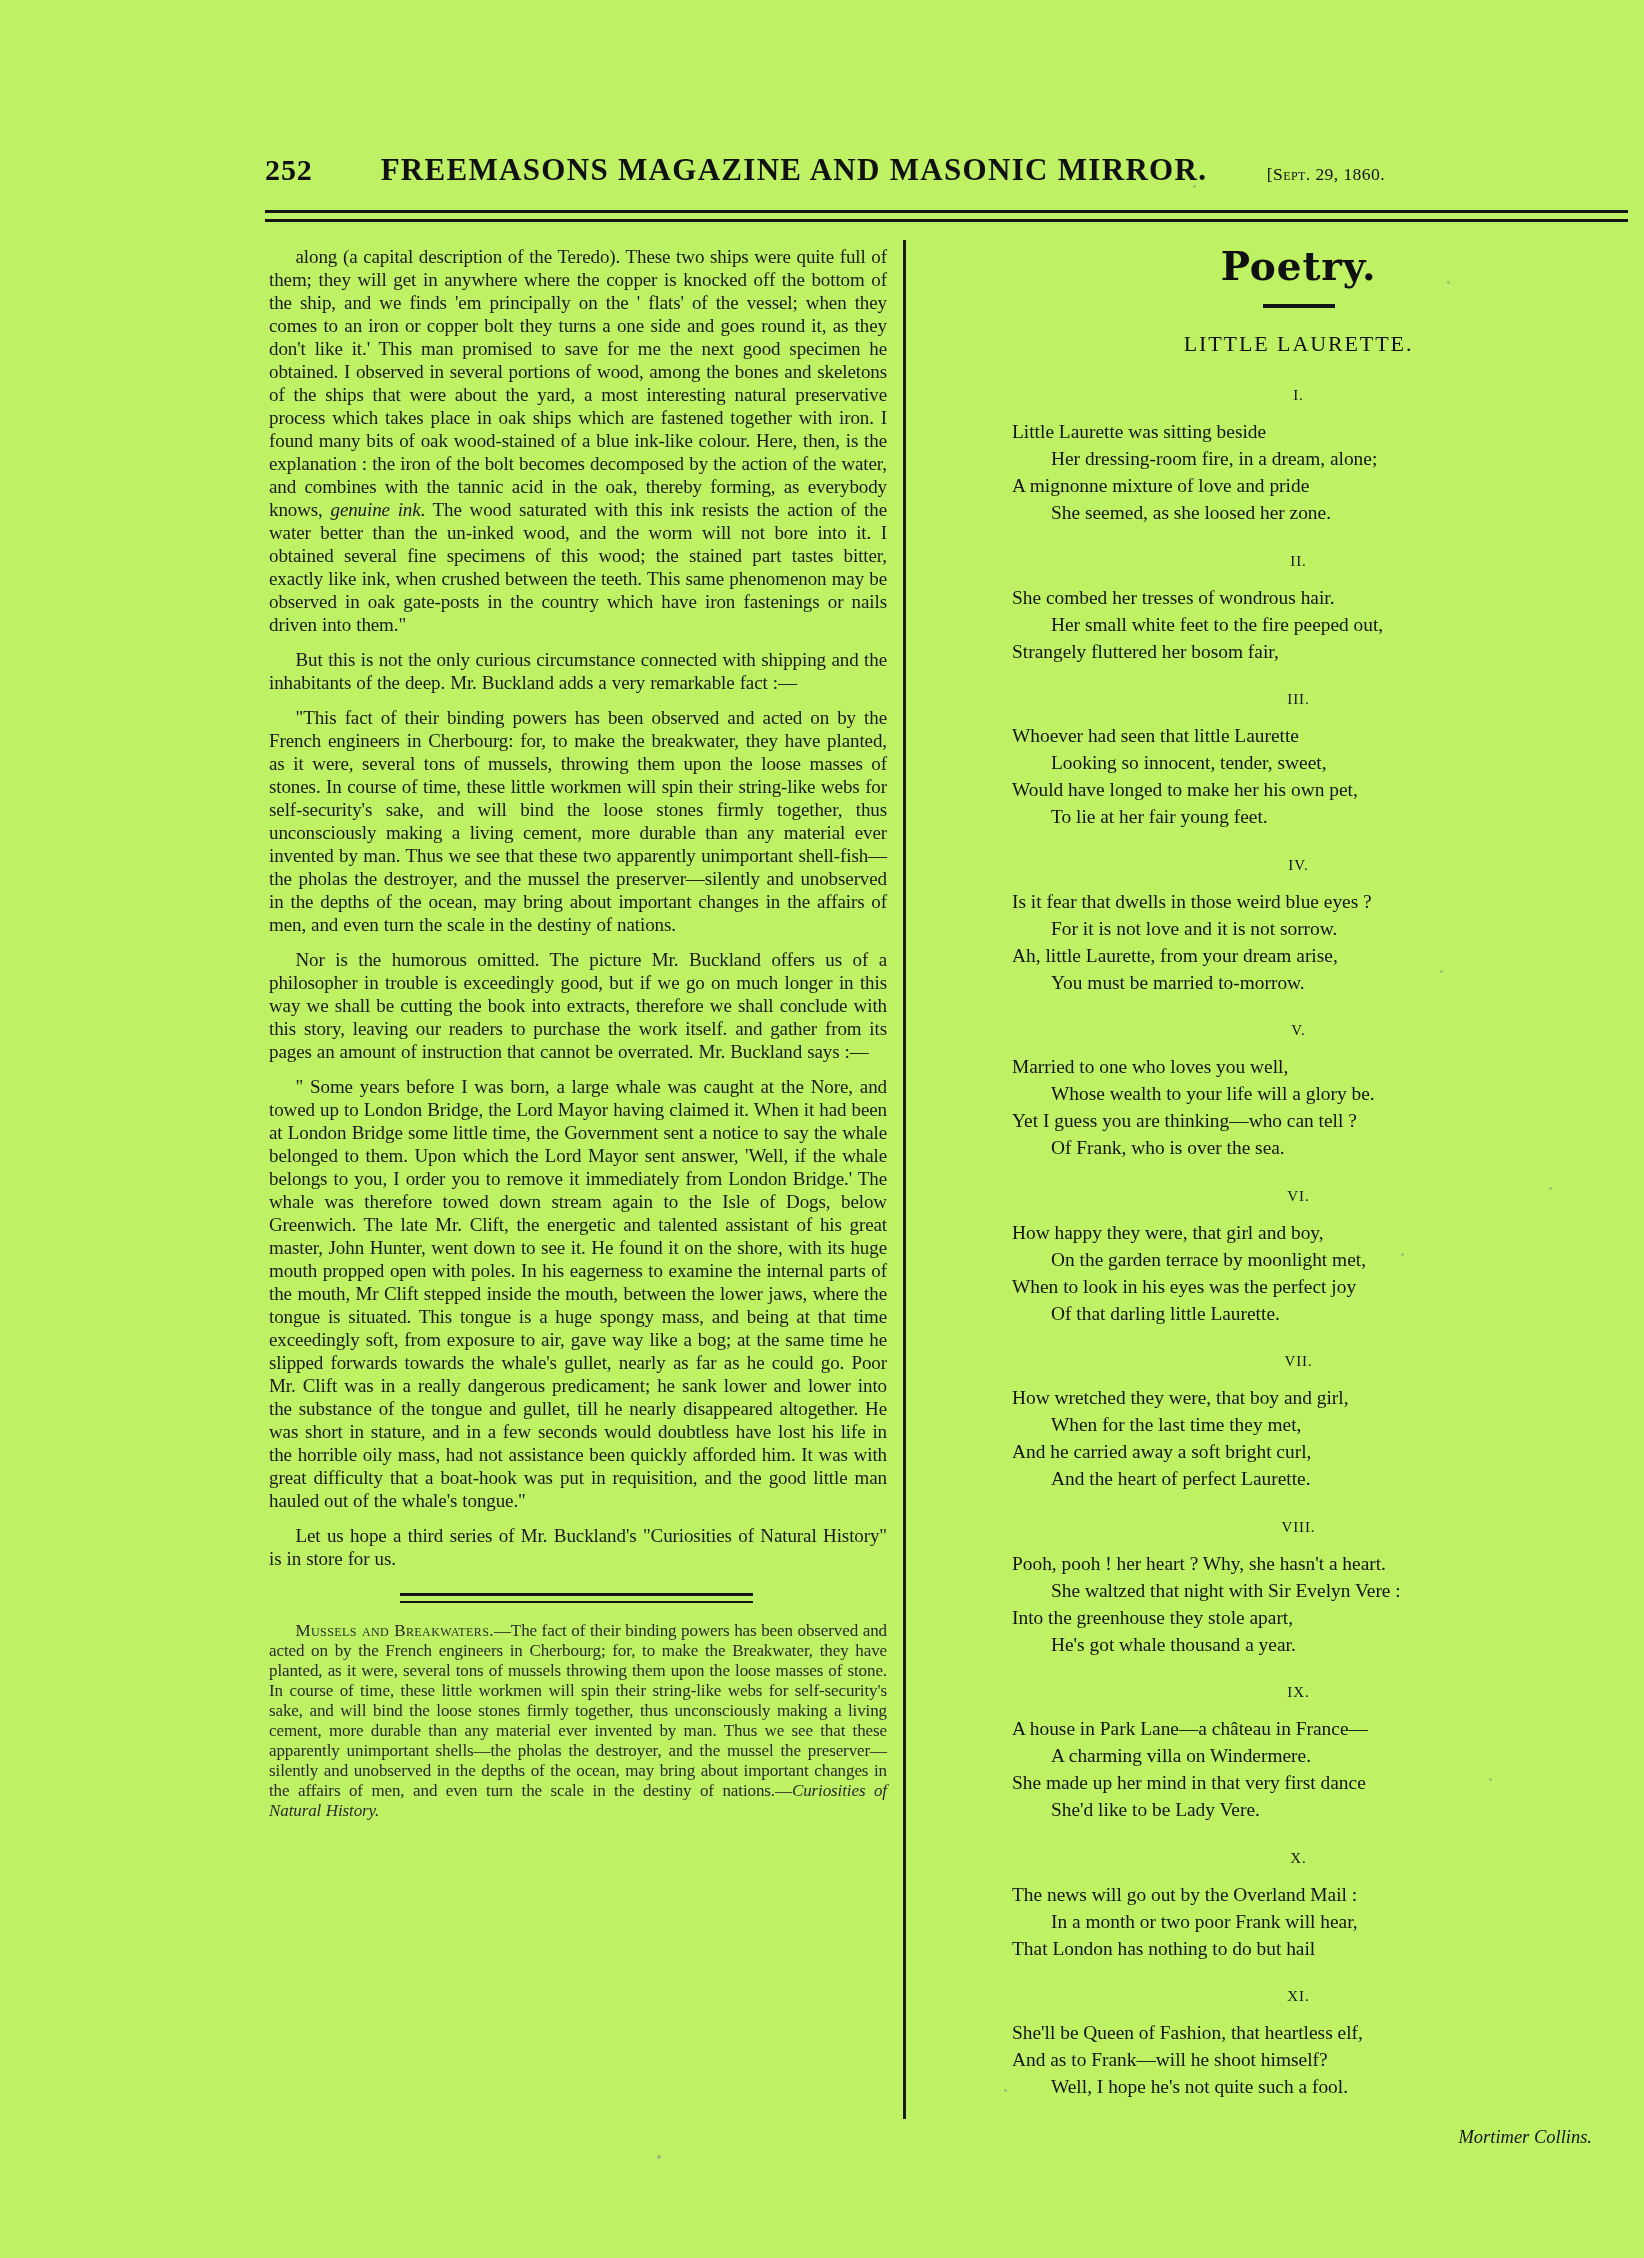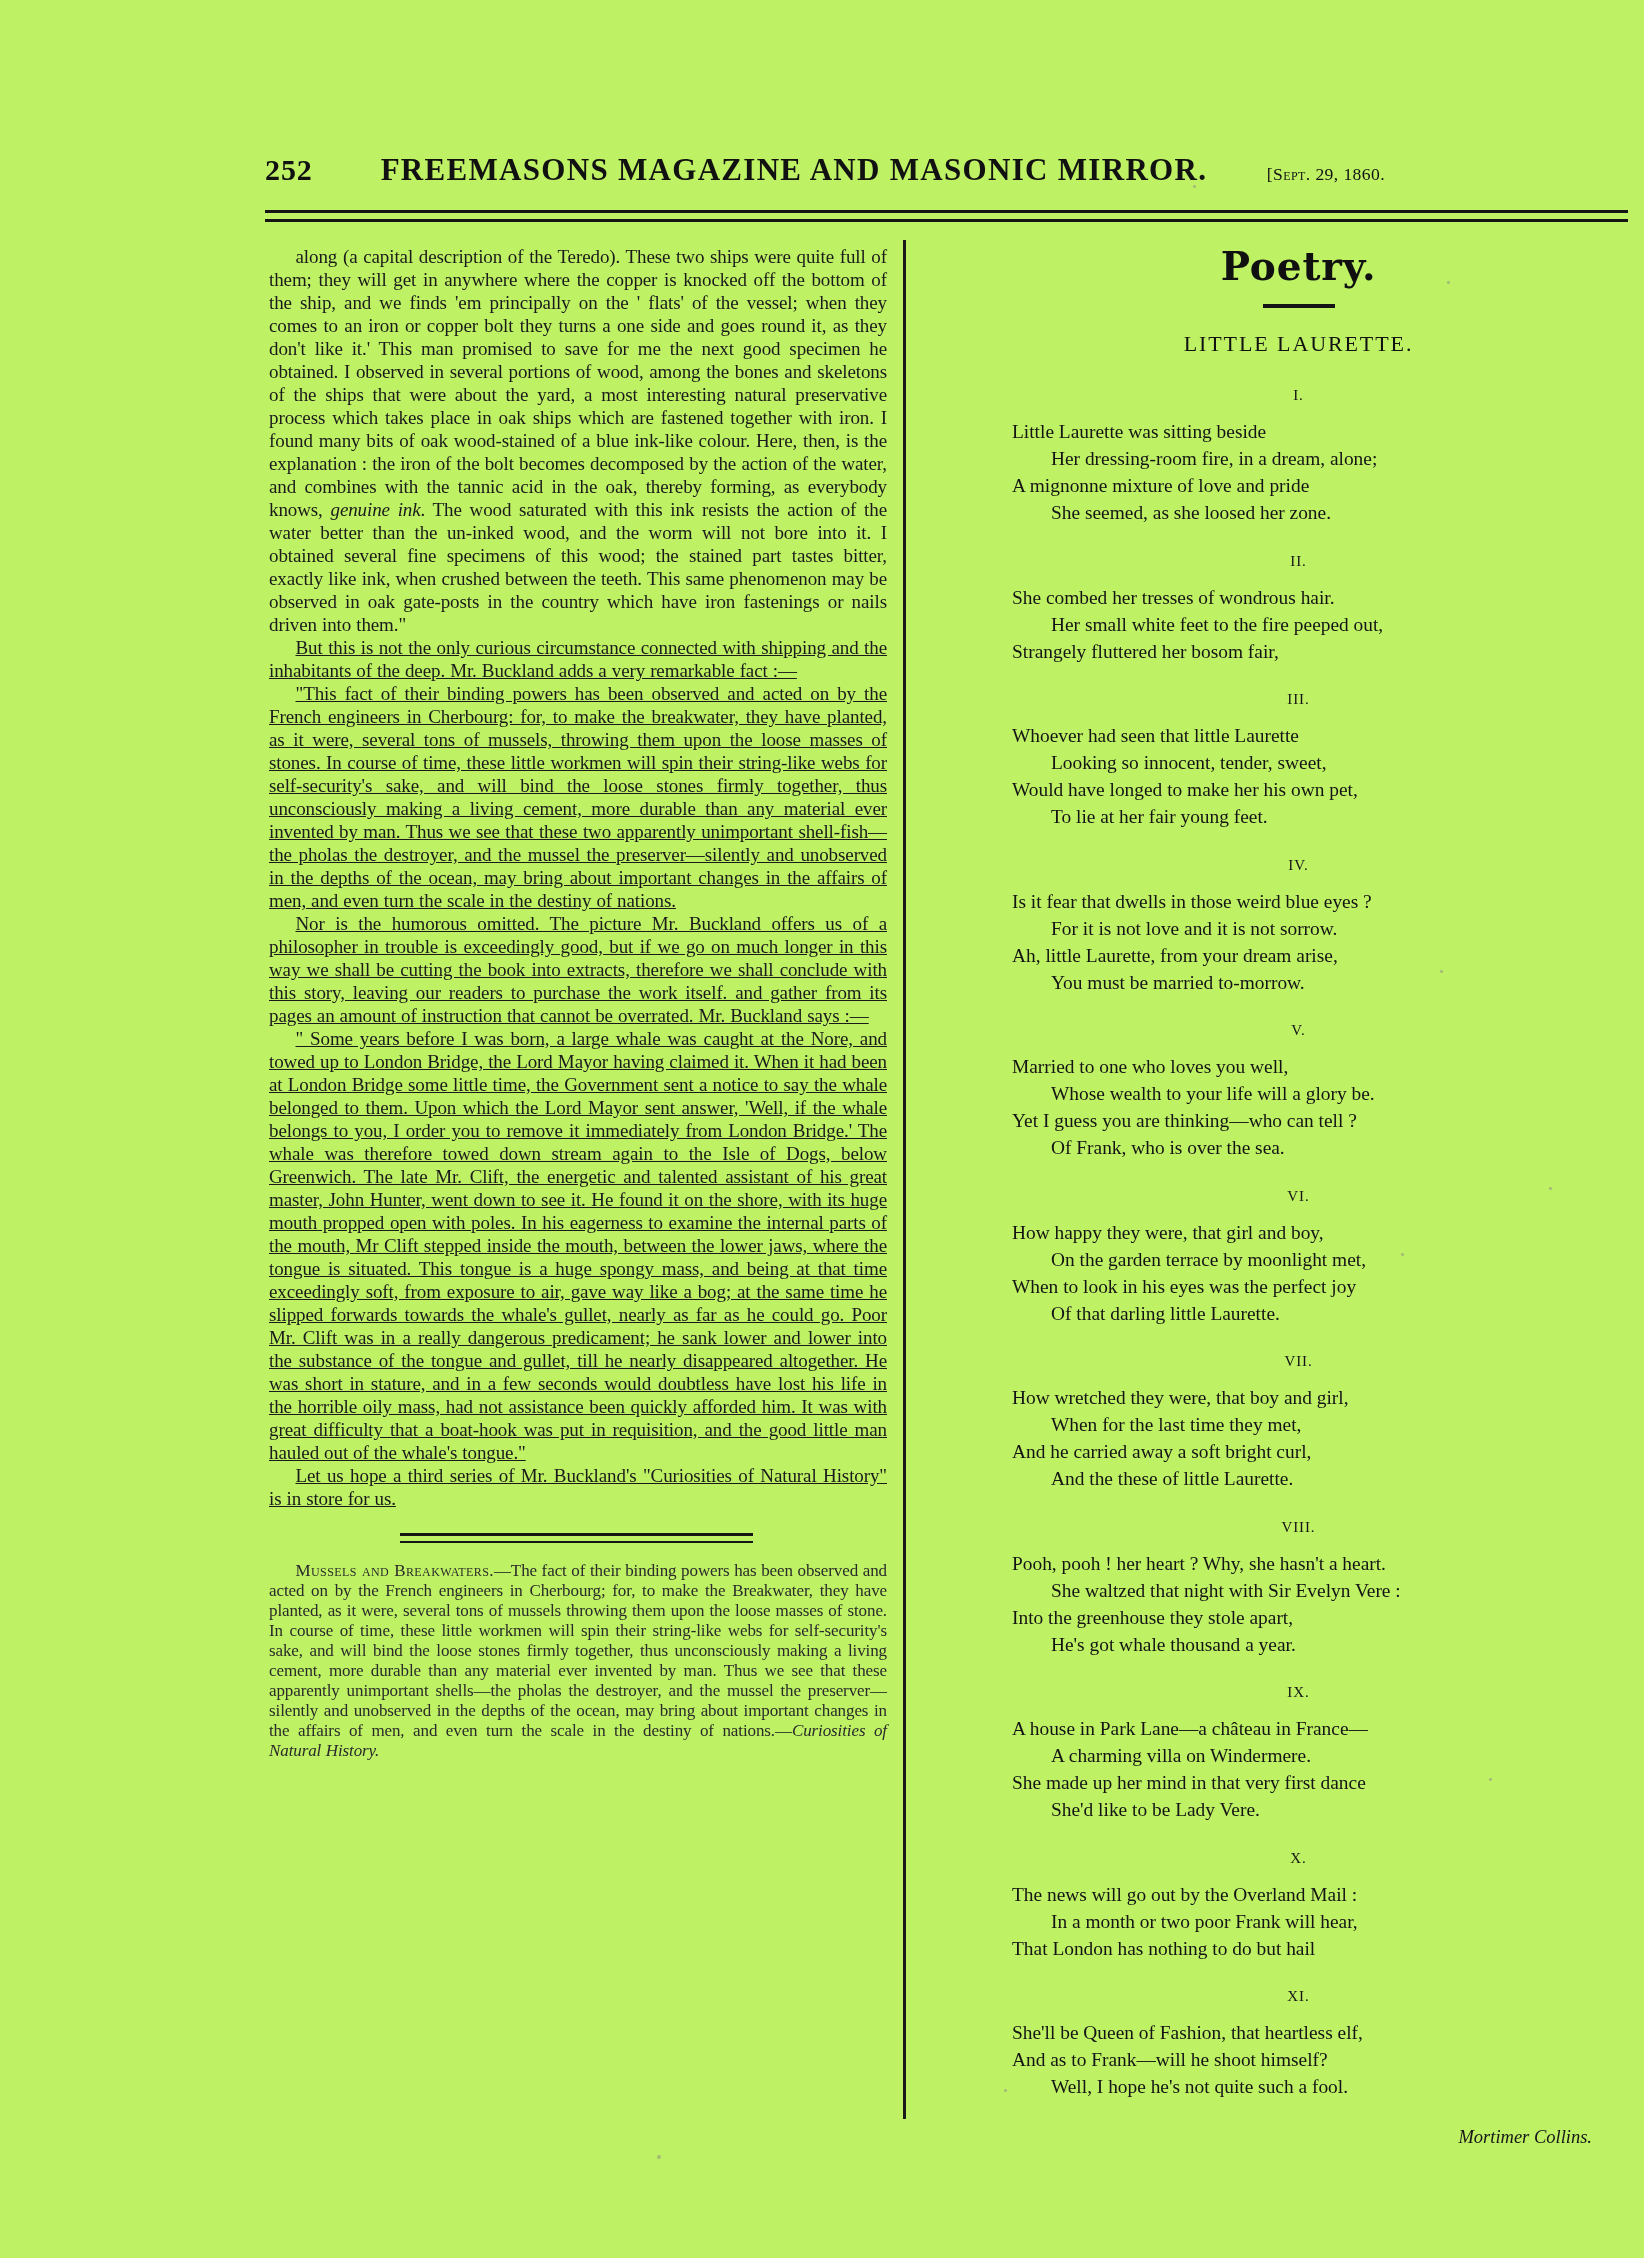--- a/index.html
+++ b/index.html
@@ -62,21 +62,21 @@
   .col-left p{
     margin:0 0 0 0;
     font-size:19px;
     line-height:23px;
     text-align:justify;
     text-indent:26.5px;
     letter-spacing:-0.1px;
     word-spacing:0.4px;
   }
   .col-left p.quote{text-indent:26.5px;}
-  .col-left p + p{margin-top:0;text-decoration:underline;}
+  .col-left p + p{margin-top:12px;}
   .col-left em{font-style:italic;}
 
   
   .fn-rules{margin-top:23px;margin-bottom:14px;position:relative;height:14px;}
   .fn-rules span{position:absolute;left:131px;width:353px;background:#151515;}
   .fn-rules span.r1{top:0;height:2.6px;}
   .fn-rules span.r2{top:8px;height:1.8px;}
   .footnote p{
     margin:0;
     font-size:17px;
@@ -216,21 +216,21 @@
           <div class="verse">How happy they were, that girl and boy,</div>
           <div class="verse ind">On the garden terrace by moonlight met,</div>
           <div class="verse">When to look in his eyes was the perfect joy</div>
           <div class="verse ind">Of that darling little Laurette.</div>
         </div>
         <div class="stanza">
           <div class="stanza-num">VII.</div>
           <div class="verse">How wretched they were, that boy and girl,</div>
           <div class="verse ind">When for the last time they met,</div>
           <div class="verse">And he carried away a soft bright curl,</div>
-          <div class="verse ind">And the these of little Laurette.</div>
+          <div class="verse ind">And the heart of perfect Laurette.</div>
         </div>
         <div class="stanza">
           <div class="stanza-num">VIII.</div>
           <div class="verse">Pooh, pooh ! her heart ?   Why, she hasn't a heart.</div>
           <div class="verse ind">She waltzed that night with Sir Evelyn Vere :</div>
           <div class="verse">Into the greenhouse they stole apart,</div>
           <div class="verse ind">He's got whale thousand a year.</div>
         </div>
         <div class="stanza">
           <div class="stanza-num">IX.</div>

